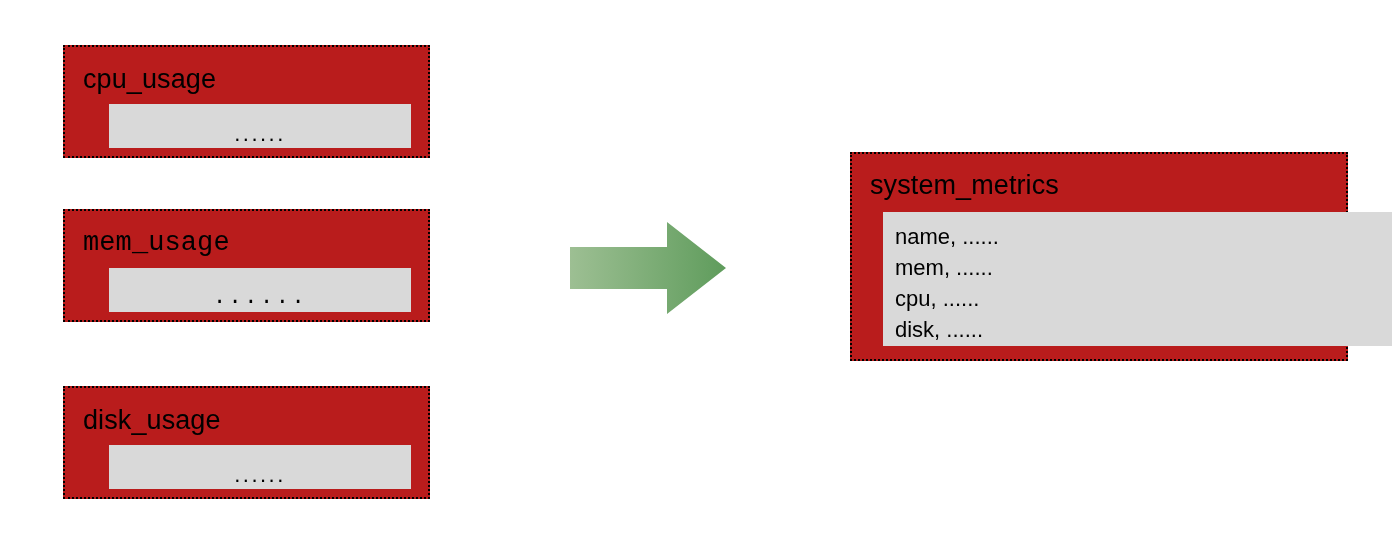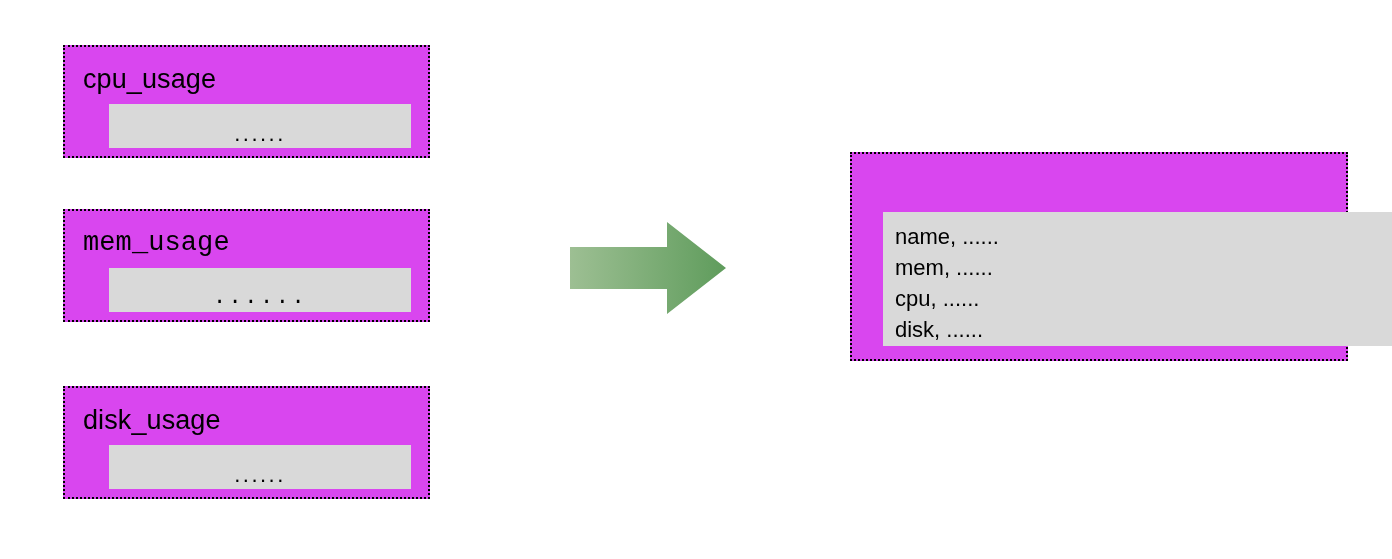--- a/index.html
+++ b/index.html
@@ -17,21 +17,21 @@
     height: 559px;
     background: #ffffff;
     overflow: hidden;
   }
 
   
   .entity-box {
     position: absolute;
     box-sizing: border-box;
     border: 2px dotted #000000;
-    background: #d946ef;
+    background: #b91c1c;
   }
   .entity-title {
     position: absolute;
     font-size: 27px;
     line-height: 32px;
     letter-spacing: 0.1px;
     white-space: nowrap;
     color: #000000;
   }
   .entity-body {
@@ -126,20 +126,21 @@
     <defs>
       <linearGradient id="arrowGrad" x1="0" y1="0" x2="1" y2="0">
         <stop offset="0%" stop-color="#9dbf93"></stop>
         <stop offset="100%" stop-color="#5f9c5c"></stop>
       </linearGradient>
     </defs>
     <polygon points="0,25 97,25 97,0 156,46 97,92 97,67 0,67" fill="url(#arrowGrad)"></polygon>
   </svg>
 
   <div class="entity-box" id="box-target">
+    <div class="entity-title">system_metrics</div>
     <div class="entity-body">
       <div class="field-row">name, ......</div>
       <div class="field-row">mem, ......</div>
       <div class="field-row">cpu, ......</div>
       <div class="field-row">disk, ......</div>
     </div>
   </div>
 
 </div>
 

